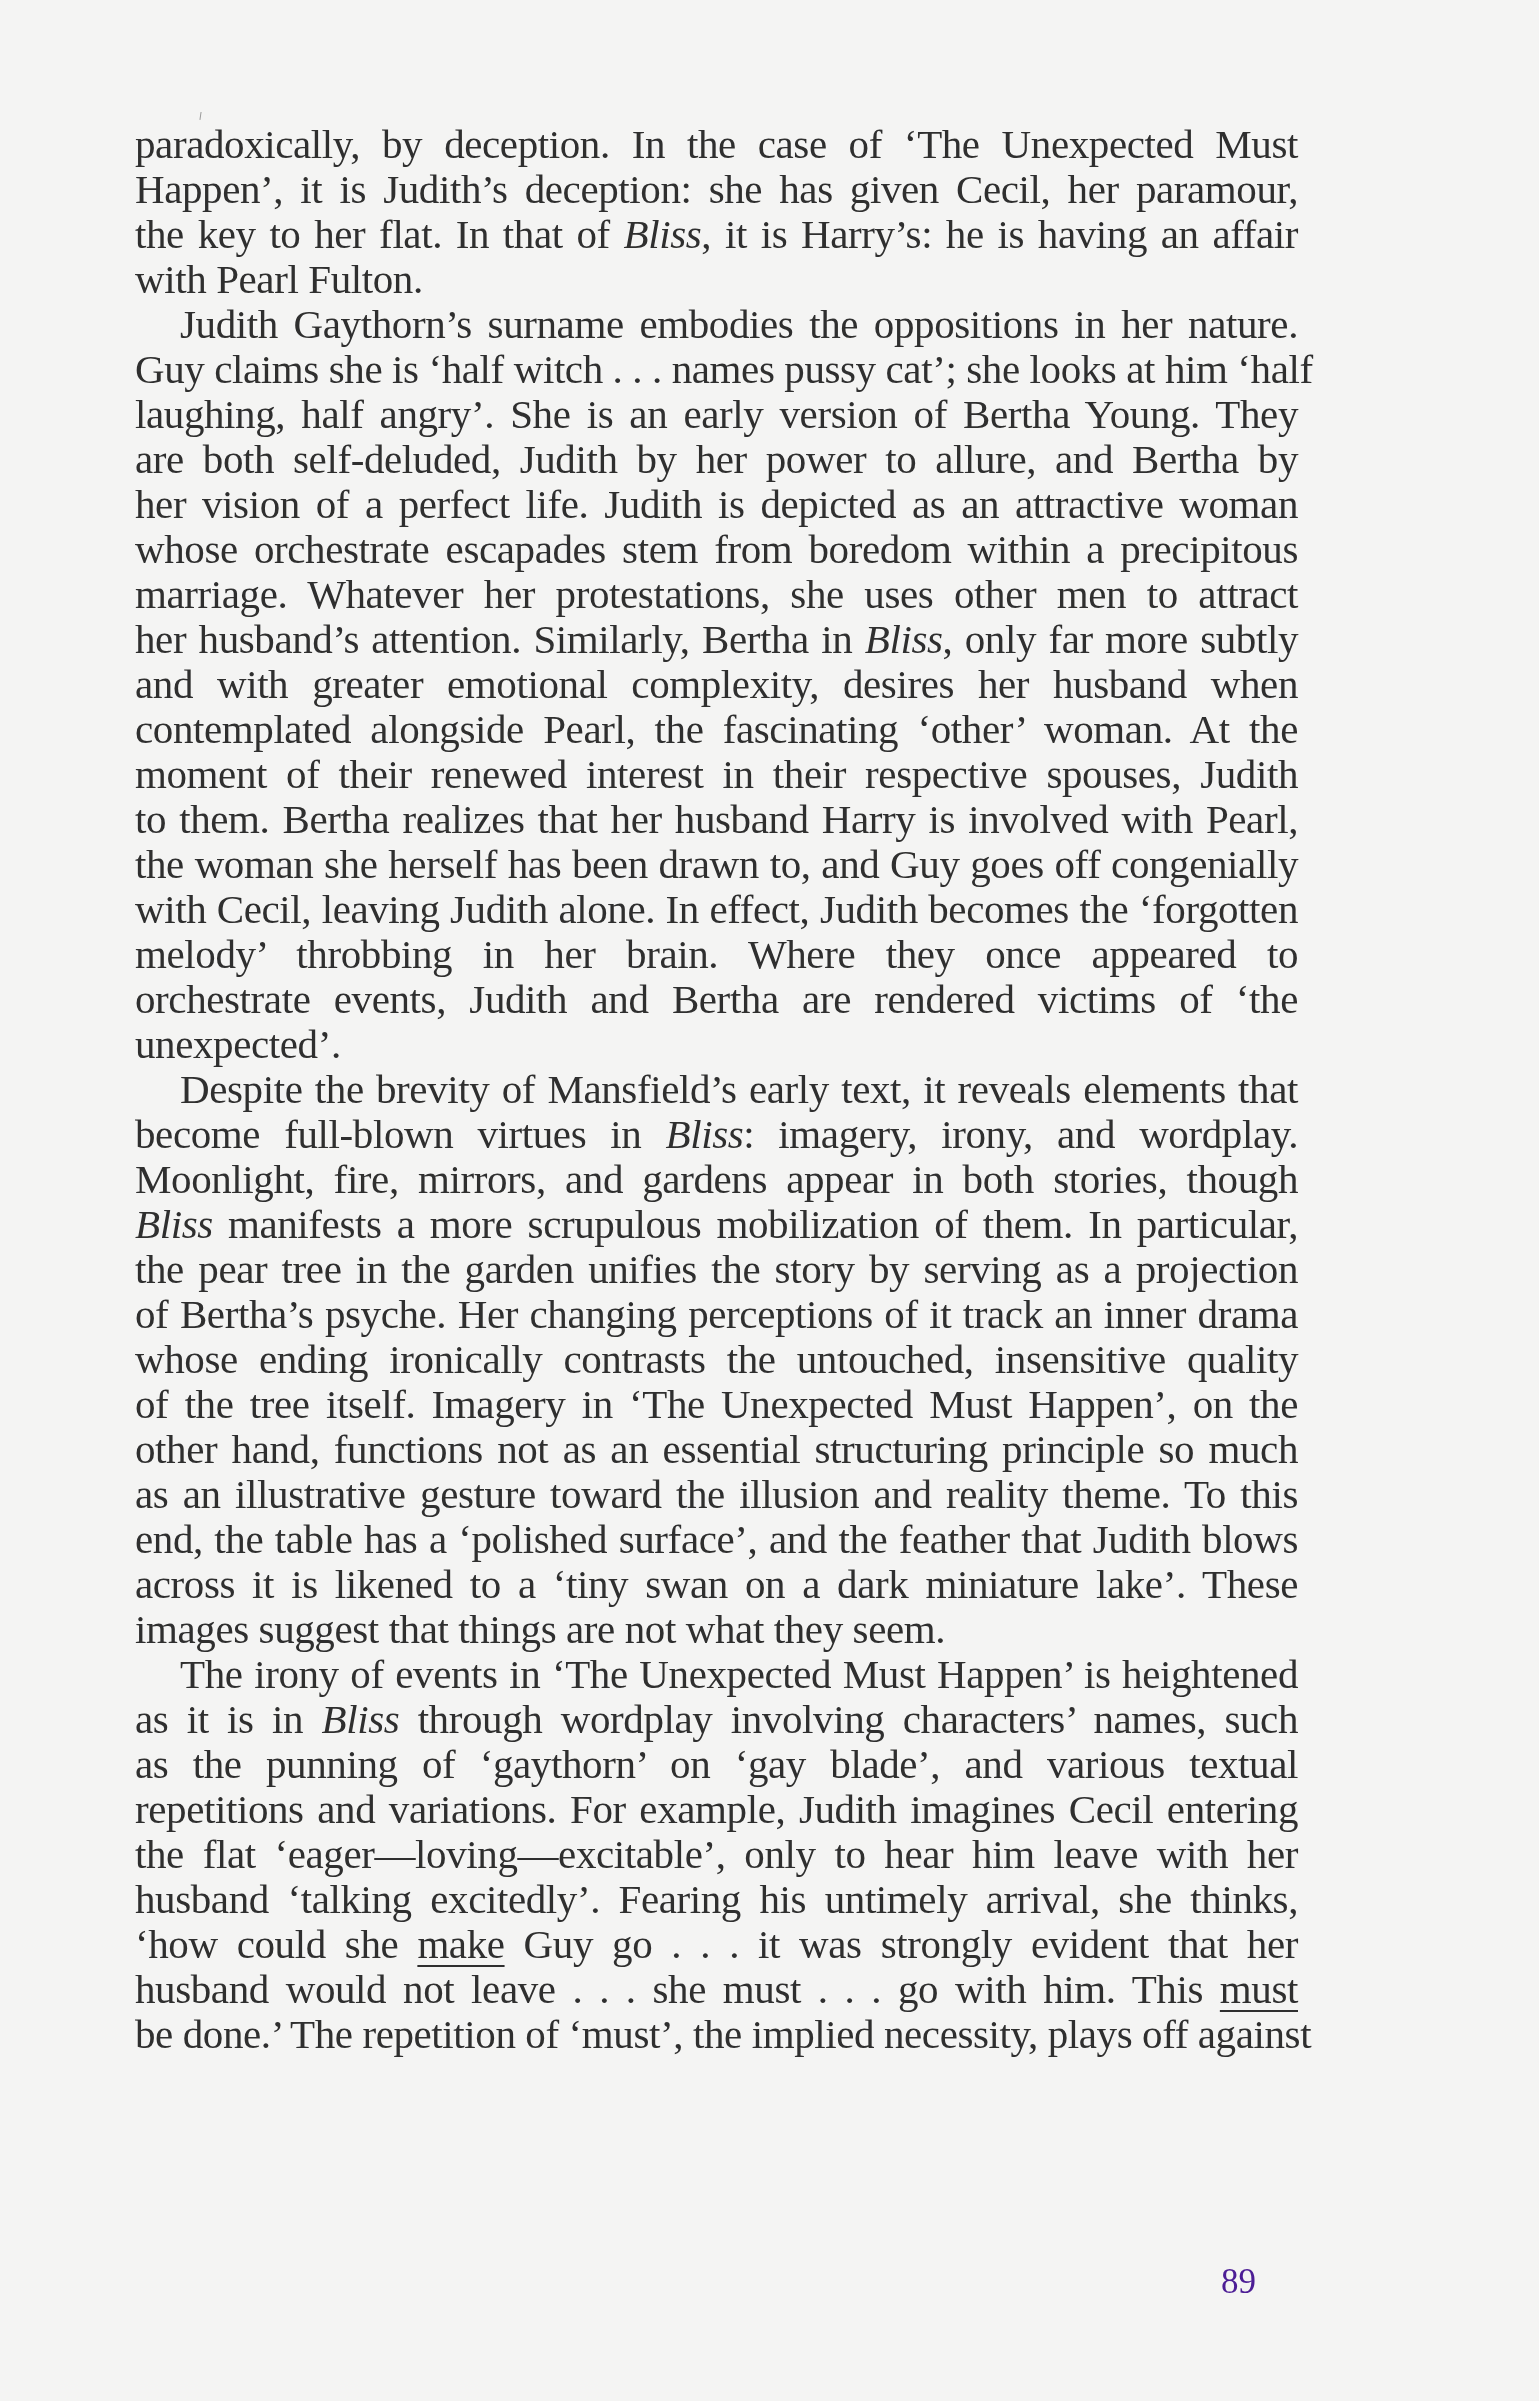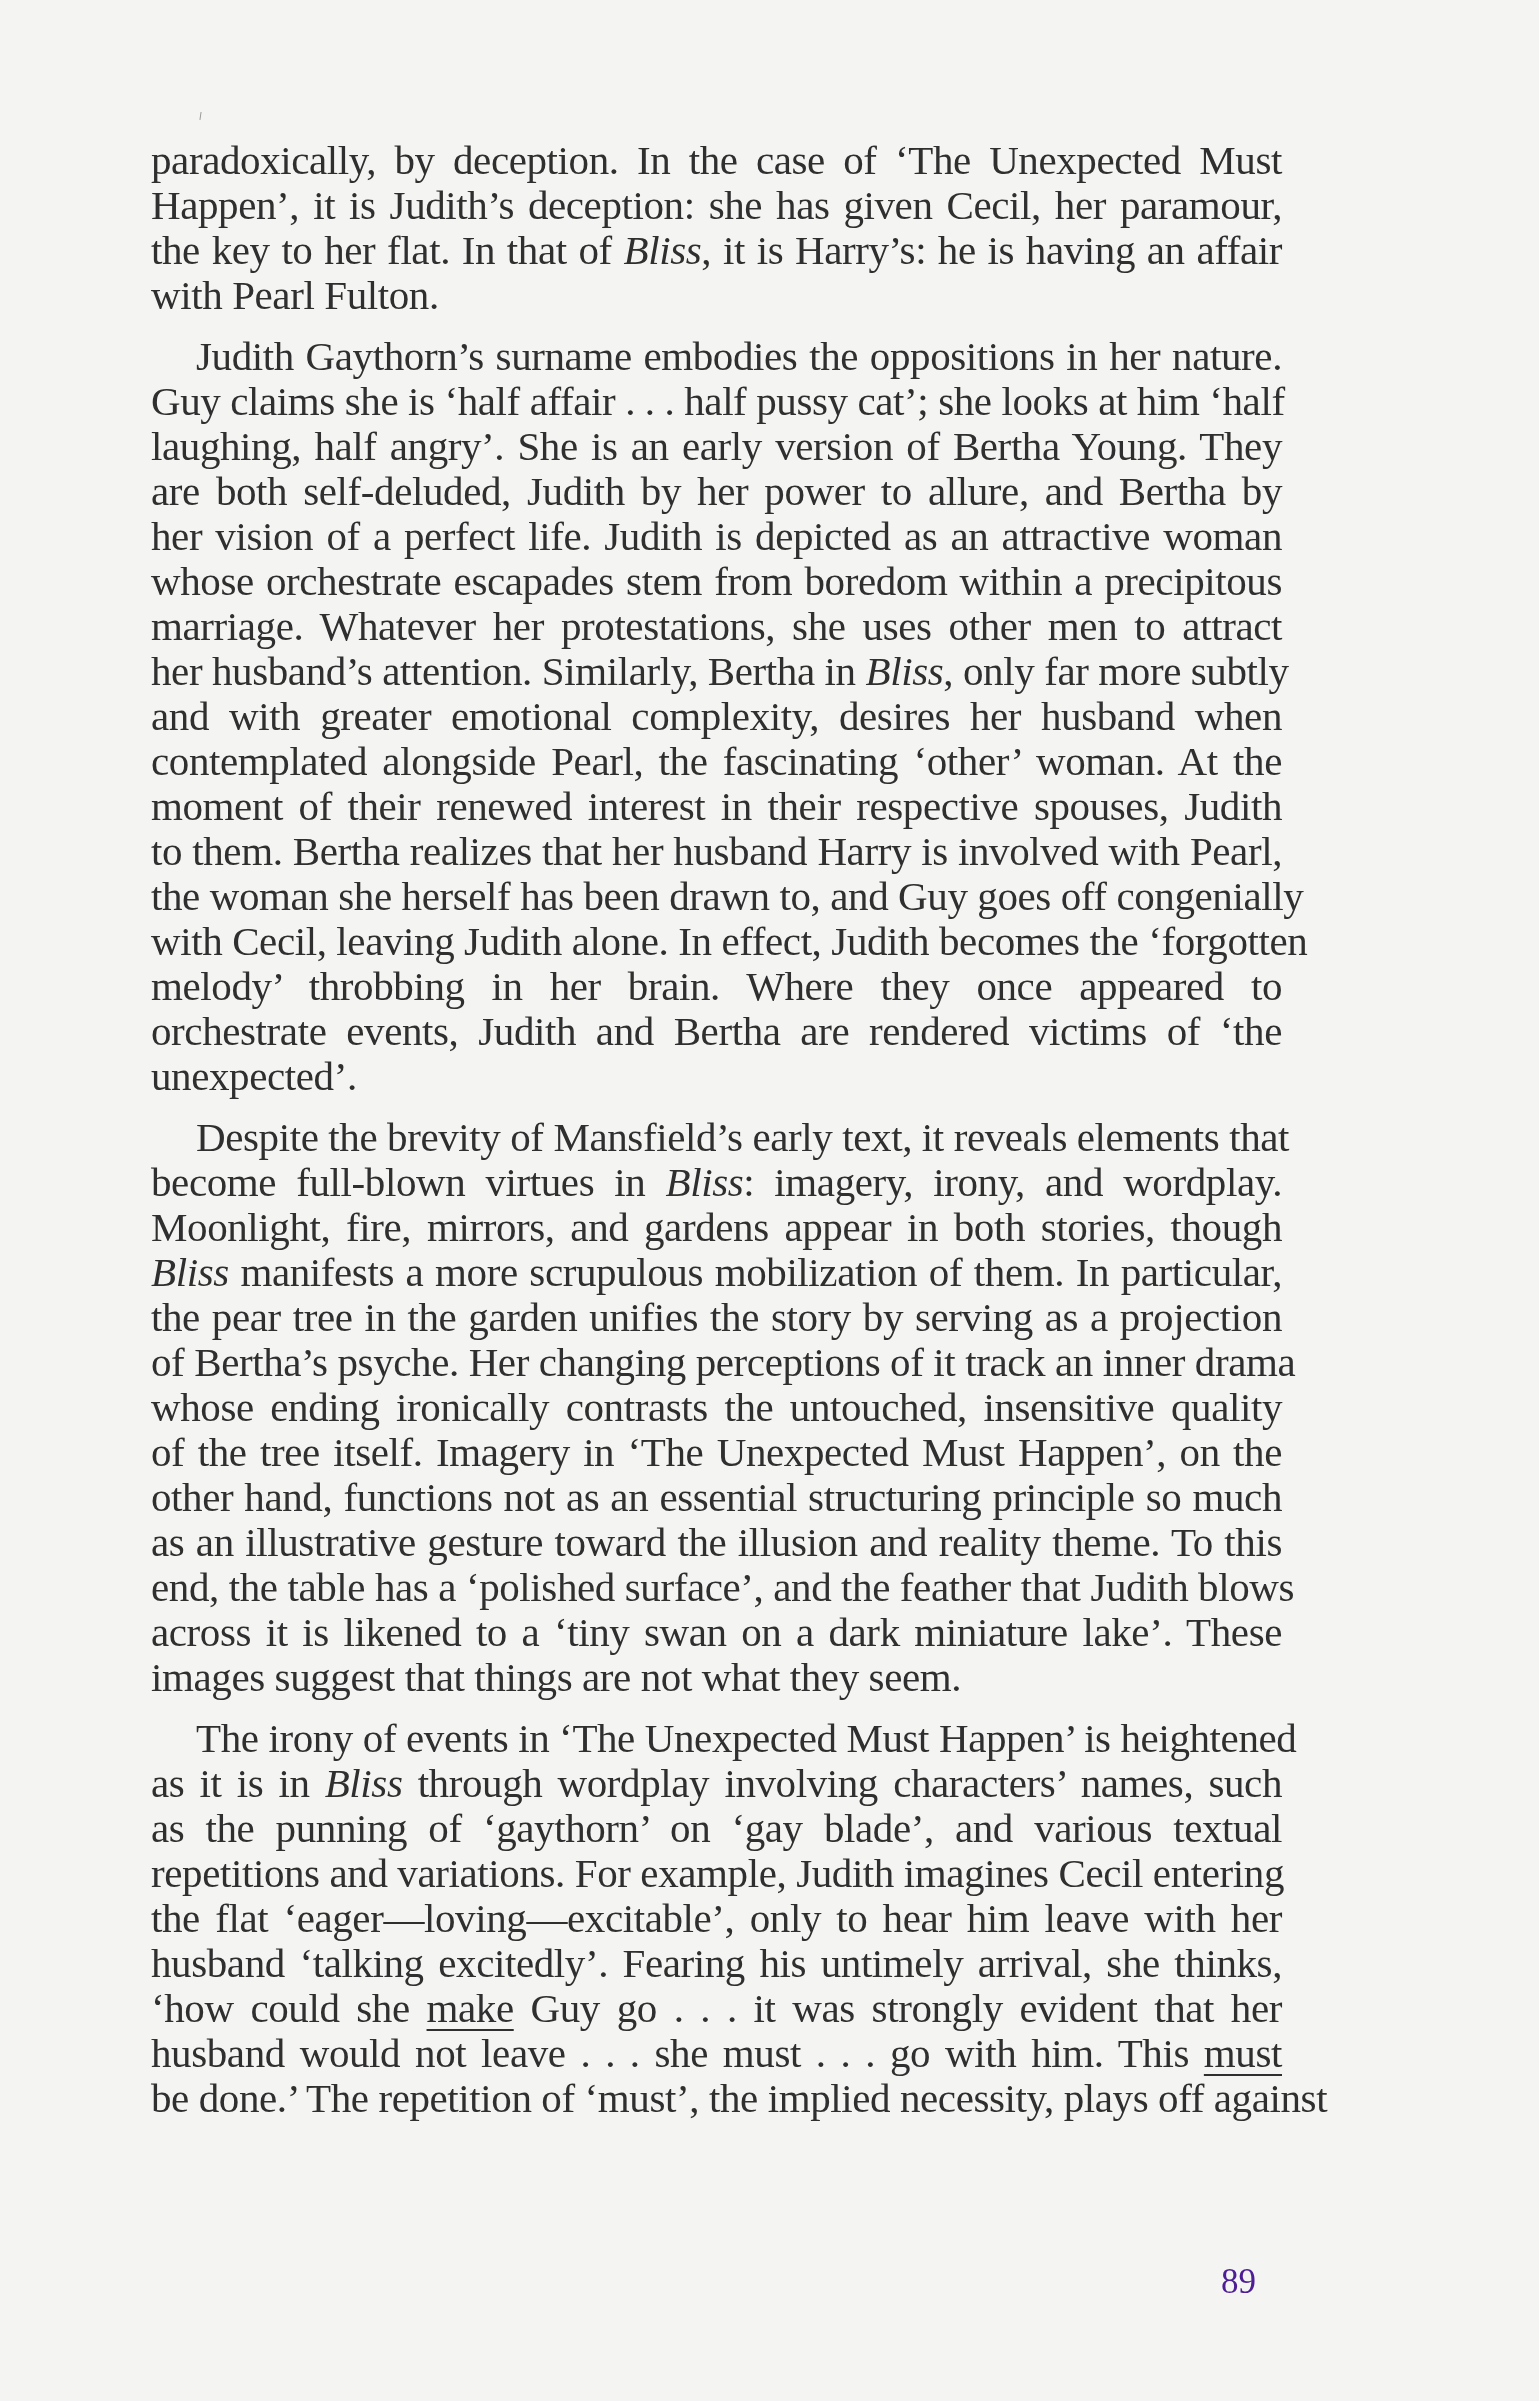--- a/index.html
+++ b/index.html
@@ -13,21 +13,21 @@
   .page {
     position: absolute;
     left: 135px;
     top: 122px;
     width: 1163px;
     font-family: "Liberation Serif", "DejaVu Serif", serif;
     font-size: 41px;
     color: #2f2f2f;
     letter-spacing: -0.4px;
   }
-  .para { margin: 16px; padding: 0; }
+  .para { margin: 0; padding: 0; }
   .line {
     display: block;
     height: 45px;
     line-height: 45px;
     white-space: nowrap;
     text-align: justify;
     text-align-last: justify;
   }
   .line.last { text-align-last: left; }
   .line.indent { padding-left: 45px; }
@@ -58,21 +58,21 @@
 
 <div class="page" id="page-body">
     <div class="para">
       <span class="line"><span>paradoxically, by deception. In the case of ‘The Unexpected Must</span></span>
       <span class="line"><span>Happen’, it is Judith’s deception: she has given Cecil, her paramour,</span></span>
       <span class="line"><span>the key to her flat. In that of </span><span class="seg-i">Bliss</span><span>, it is Harry’s: he is having an affair</span></span>
       <span class="line last"><span>with Pearl Fulton.</span></span>
     </div>
     <div class="para">
       <span class="line indent"><span>Judith Gaythorn’s surname embodies the oppositions in her nature.</span></span>
-      <span class="line"><span>Guy claims she is ‘half affair . . . half pussy cat’; she looks at him ‘half</span></span>
+      <span class="line"><span>Guy claims she is ‘half witch . . . names pussy cat’; she looks at him ‘half</span></span>
       <span class="line"><span>laughing, half angry’. She is an early version of Bertha Young. They</span></span>
       <span class="line"><span>are both self-deluded, Judith by her power to allure, and Bertha by</span></span>
       <span class="line"><span>her vision of a perfect life. Judith is depicted as an attractive woman</span></span>
       <span class="line"><span>whose orchestrate escapades stem from boredom within a precipitous</span></span>
       <span class="line"><span>marriage. Whatever her protestations, she uses other men to attract</span></span>
       <span class="line"><span>her husband’s attention. Similarly, Bertha in </span><span class="seg-i">Bliss</span><span>, only far more subtly</span></span>
       <span class="line"><span>and with greater emotional complexity, desires her husband when</span></span>
       <span class="line"><span>contemplated alongside Pearl, the fascinating ‘other’ woman. At the</span></span>
       <span class="line"><span>moment of their renewed interest in their respective spouses, Judith</span></span>
       <span class="line"><span>to them. Bertha realizes that her husband Harry is involved with Pearl,</span></span>

